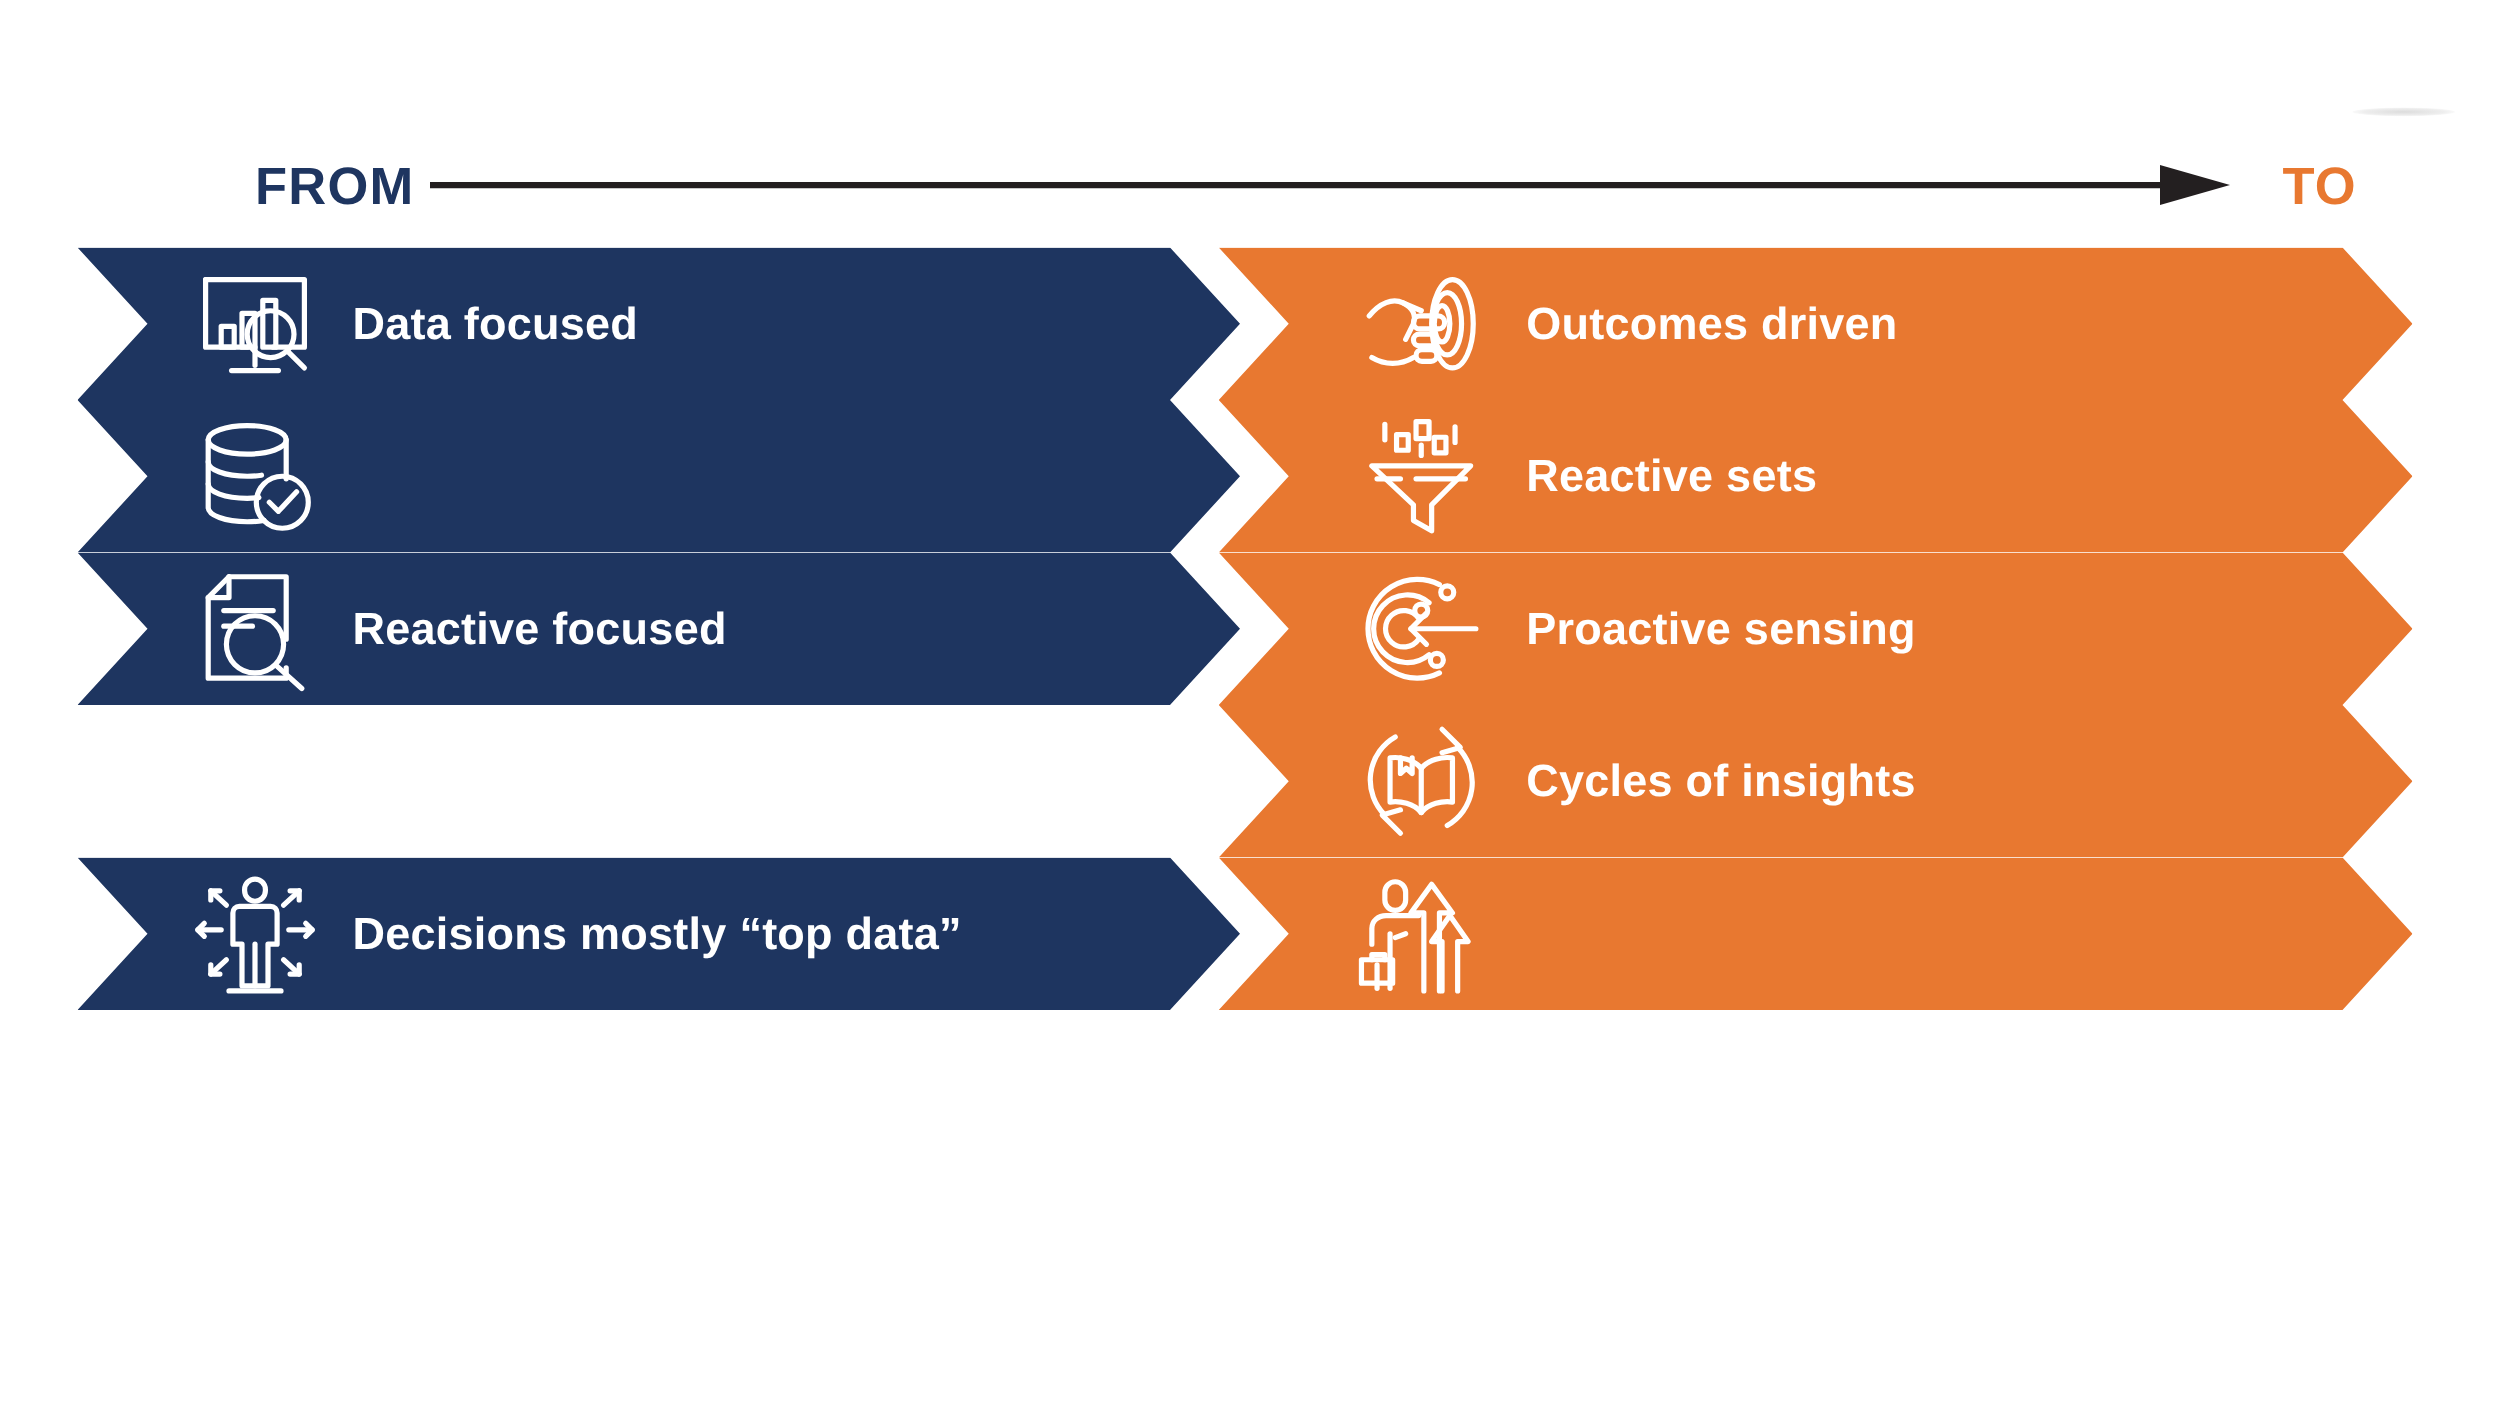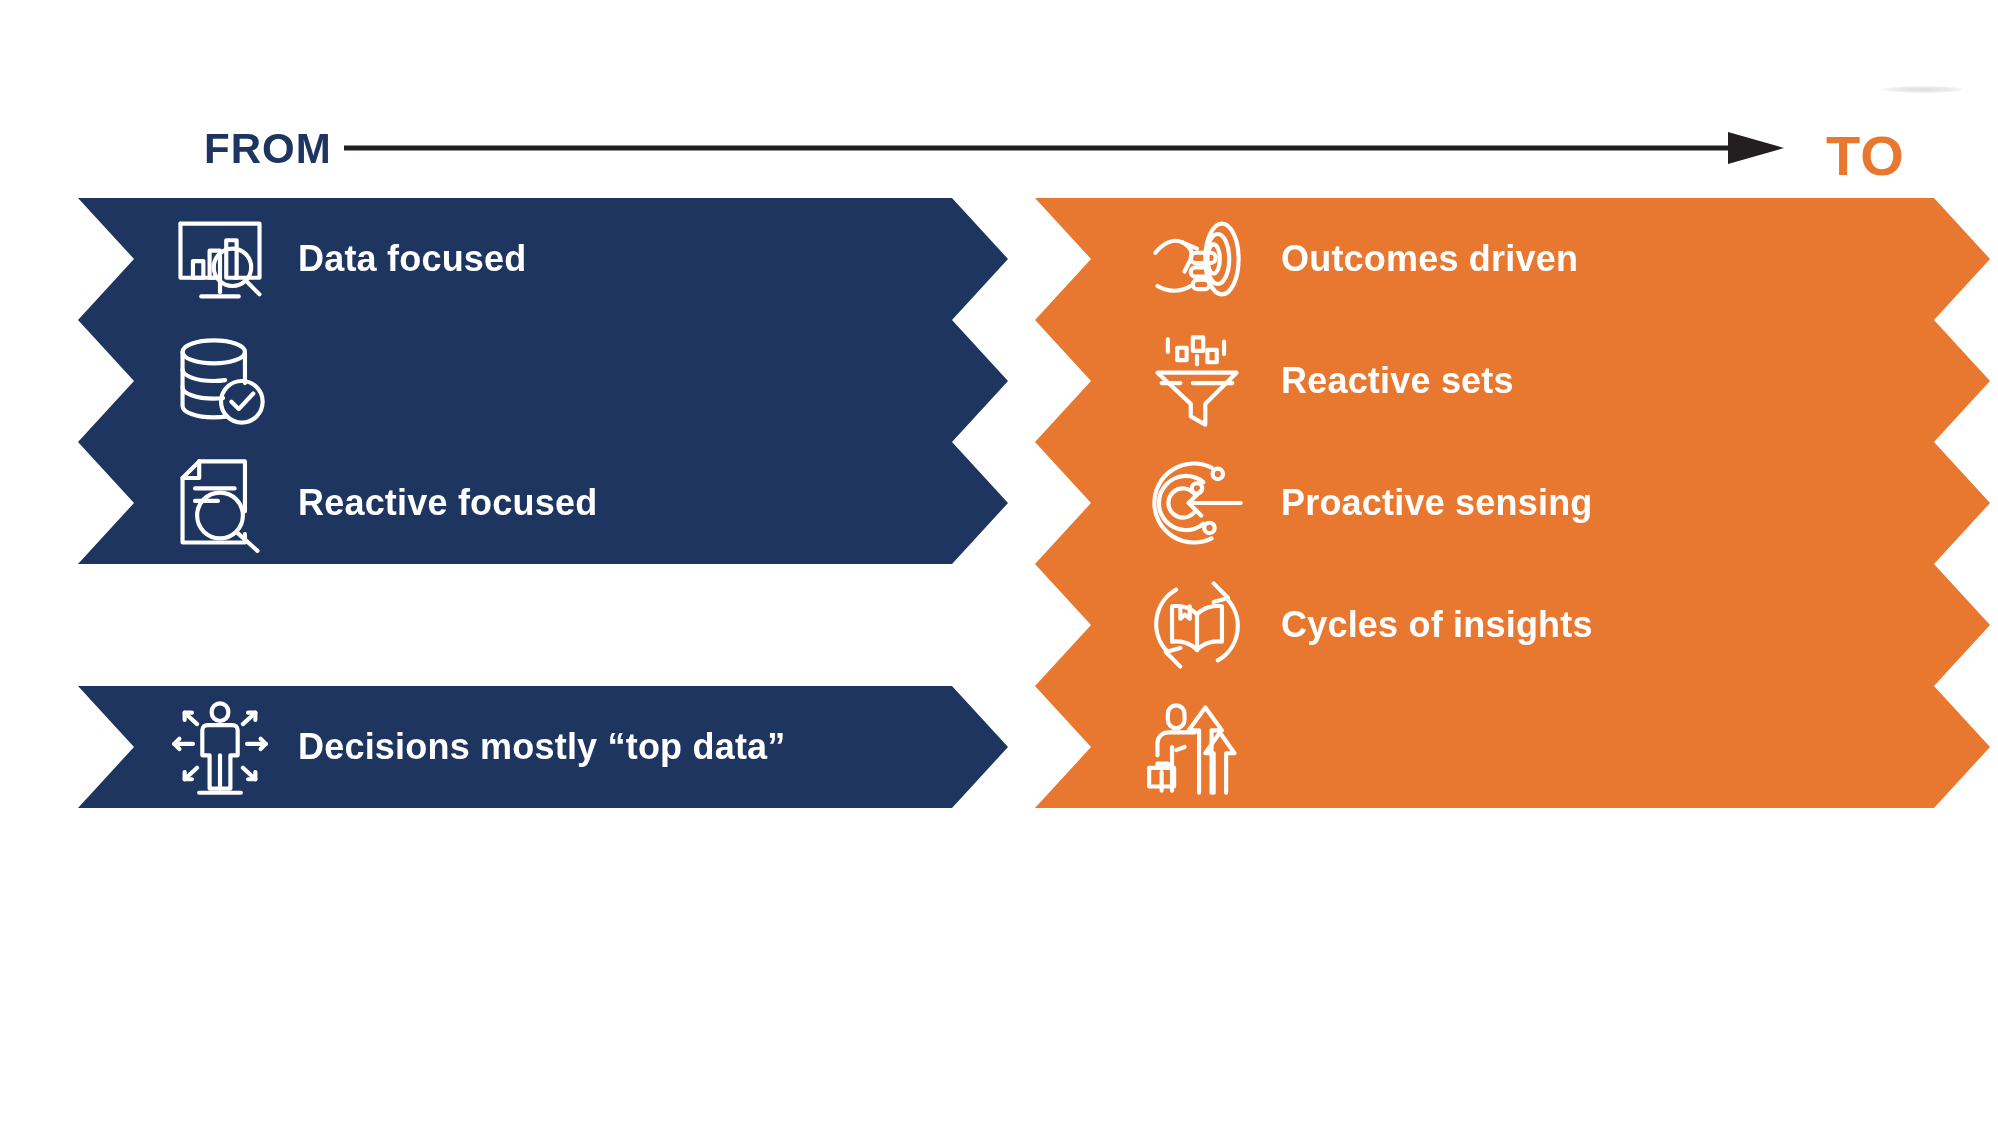--- a/index.html
+++ b/index.html
@@ -10,39 +10,39 @@
   }
   
   #header{position:absolute;left:0;top:0;width:1998px;height:190px;margin-left:44px;}
   #from-label{
     position:absolute;left:160px;top:128px;
     font-size:42px;font-weight:bold;letter-spacing:1px;
     color:#1e3560;line-height:1;
   }
   #to-label{
     position:absolute;left:1782px;top:128px;
-    font-size:56px;font-weight:bold;letter-spacing:1px;
+    font-size:42px;font-weight:bold;letter-spacing:1px;
     color:#e87830;line-height:1;
   }
   #header-arrow{position:absolute;left:300px;top:128px;width:1440px;height:40px;}
   #ghost-ellipse{
     position:absolute;left:1838px;top:86px;width:82px;height:7px;
     background:radial-gradient(ellipse at center,#dcdcdc 0%,#eeeeee 55%,rgba(255,255,255,0) 78%);
     border-radius:50%;
   }
   
   #rows{position:absolute;left:0;top:0;width:1998px;height:1124px;}
-  .row{position:absolute;left:0;width:1591px;height:122px;margin-left:16px;}
+  .row{position:absolute;left:0;width:1591px;height:122px;}
   .chev{
     position:absolute;top:0;height:122px;
     display:flex;align-items:center;
     clip-path:polygon(0 0, calc(100% - 56px) 0, 100% 50%, calc(100% - 56px) 100%, 0 100%, 56px 50%);
   }
   .chev.from{left:62px;width:930px;background:#1e3560;}
-  .chev.to{left:1019px;width:955px;background:#e87830;}
+  .chev.to{left:975px;width:955px;background:#e87830;}
   .chev .ico{
     flex:0 0 auto;width:104px;height:104px;margin-left:90px;
     display:flex;align-items:center;justify-content:center;
   }
   .chev.to .ico{margin-left:110px;}
   .chev .ico svg{width:100%;height:100%;display:block;}
   .chev .lbl{
     margin-left:26px;color:#ffffff;font-size:36px;font-weight:bold;
     white-space:nowrap;line-height:1;letter-spacing:0.2px;
   }

